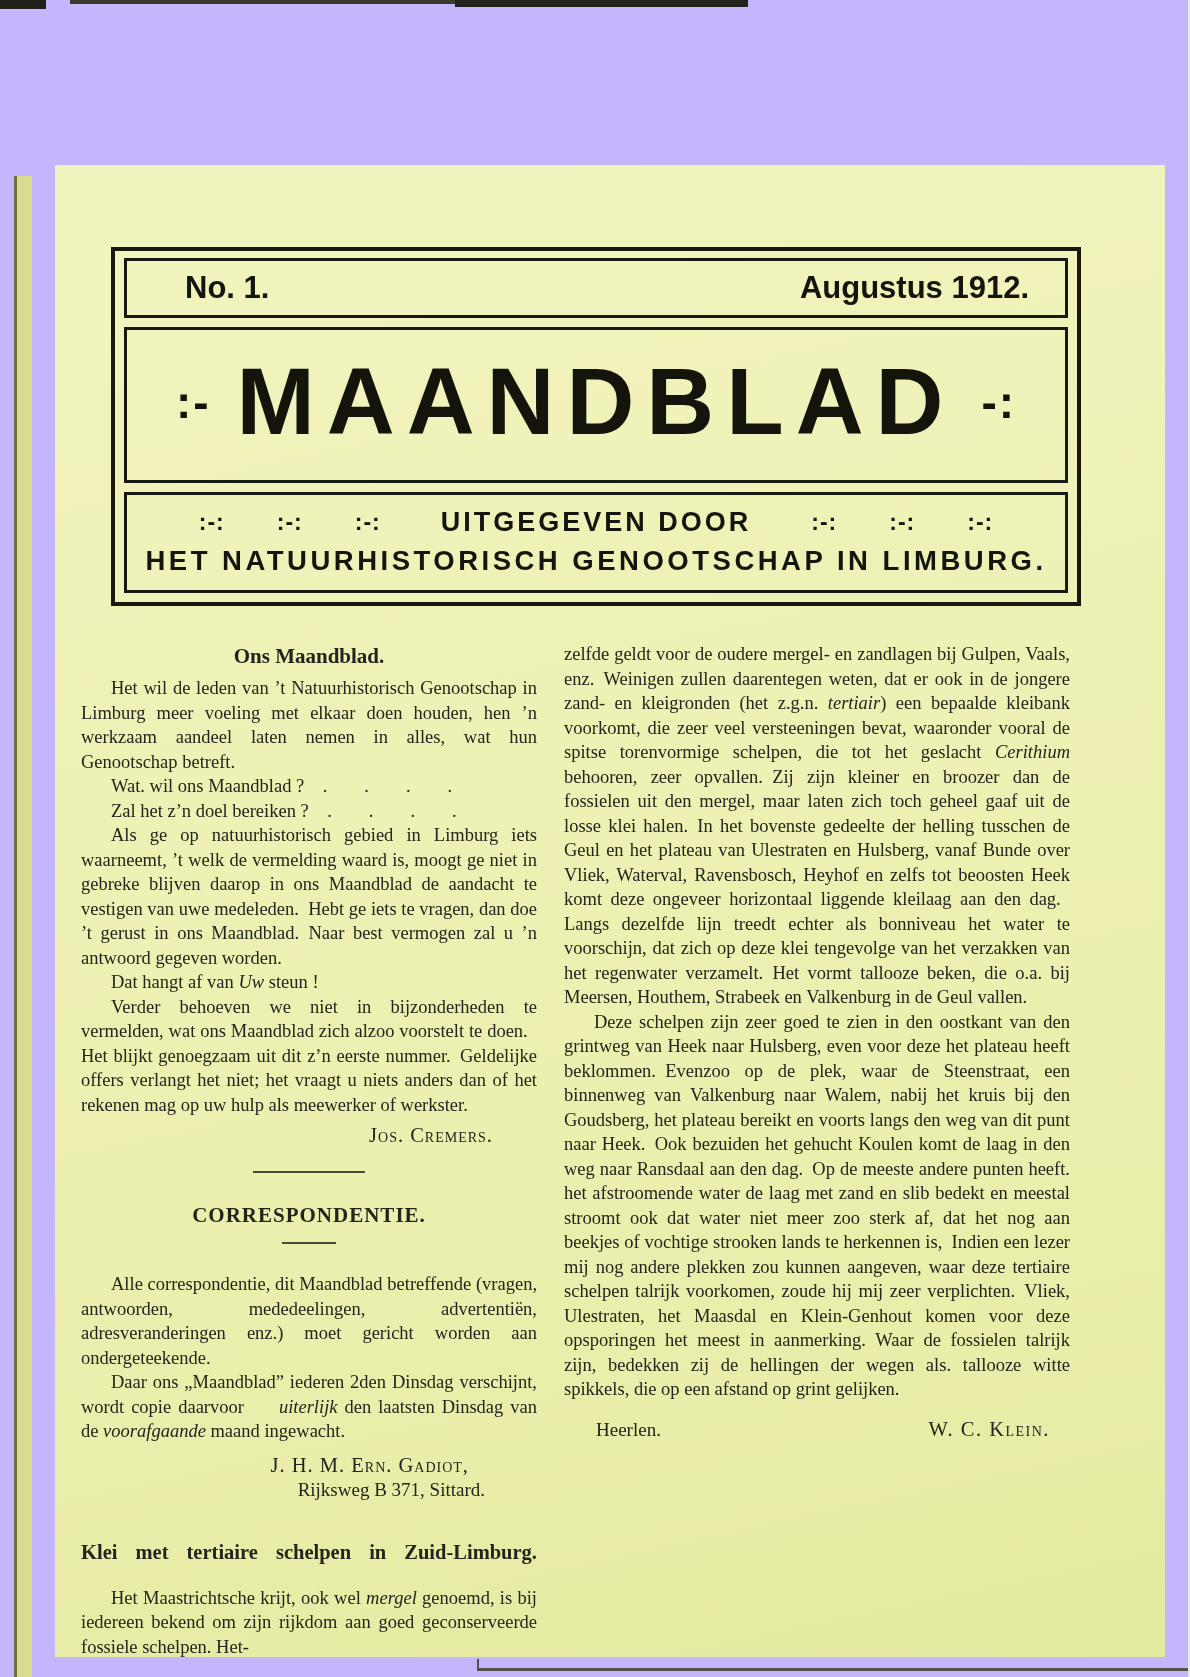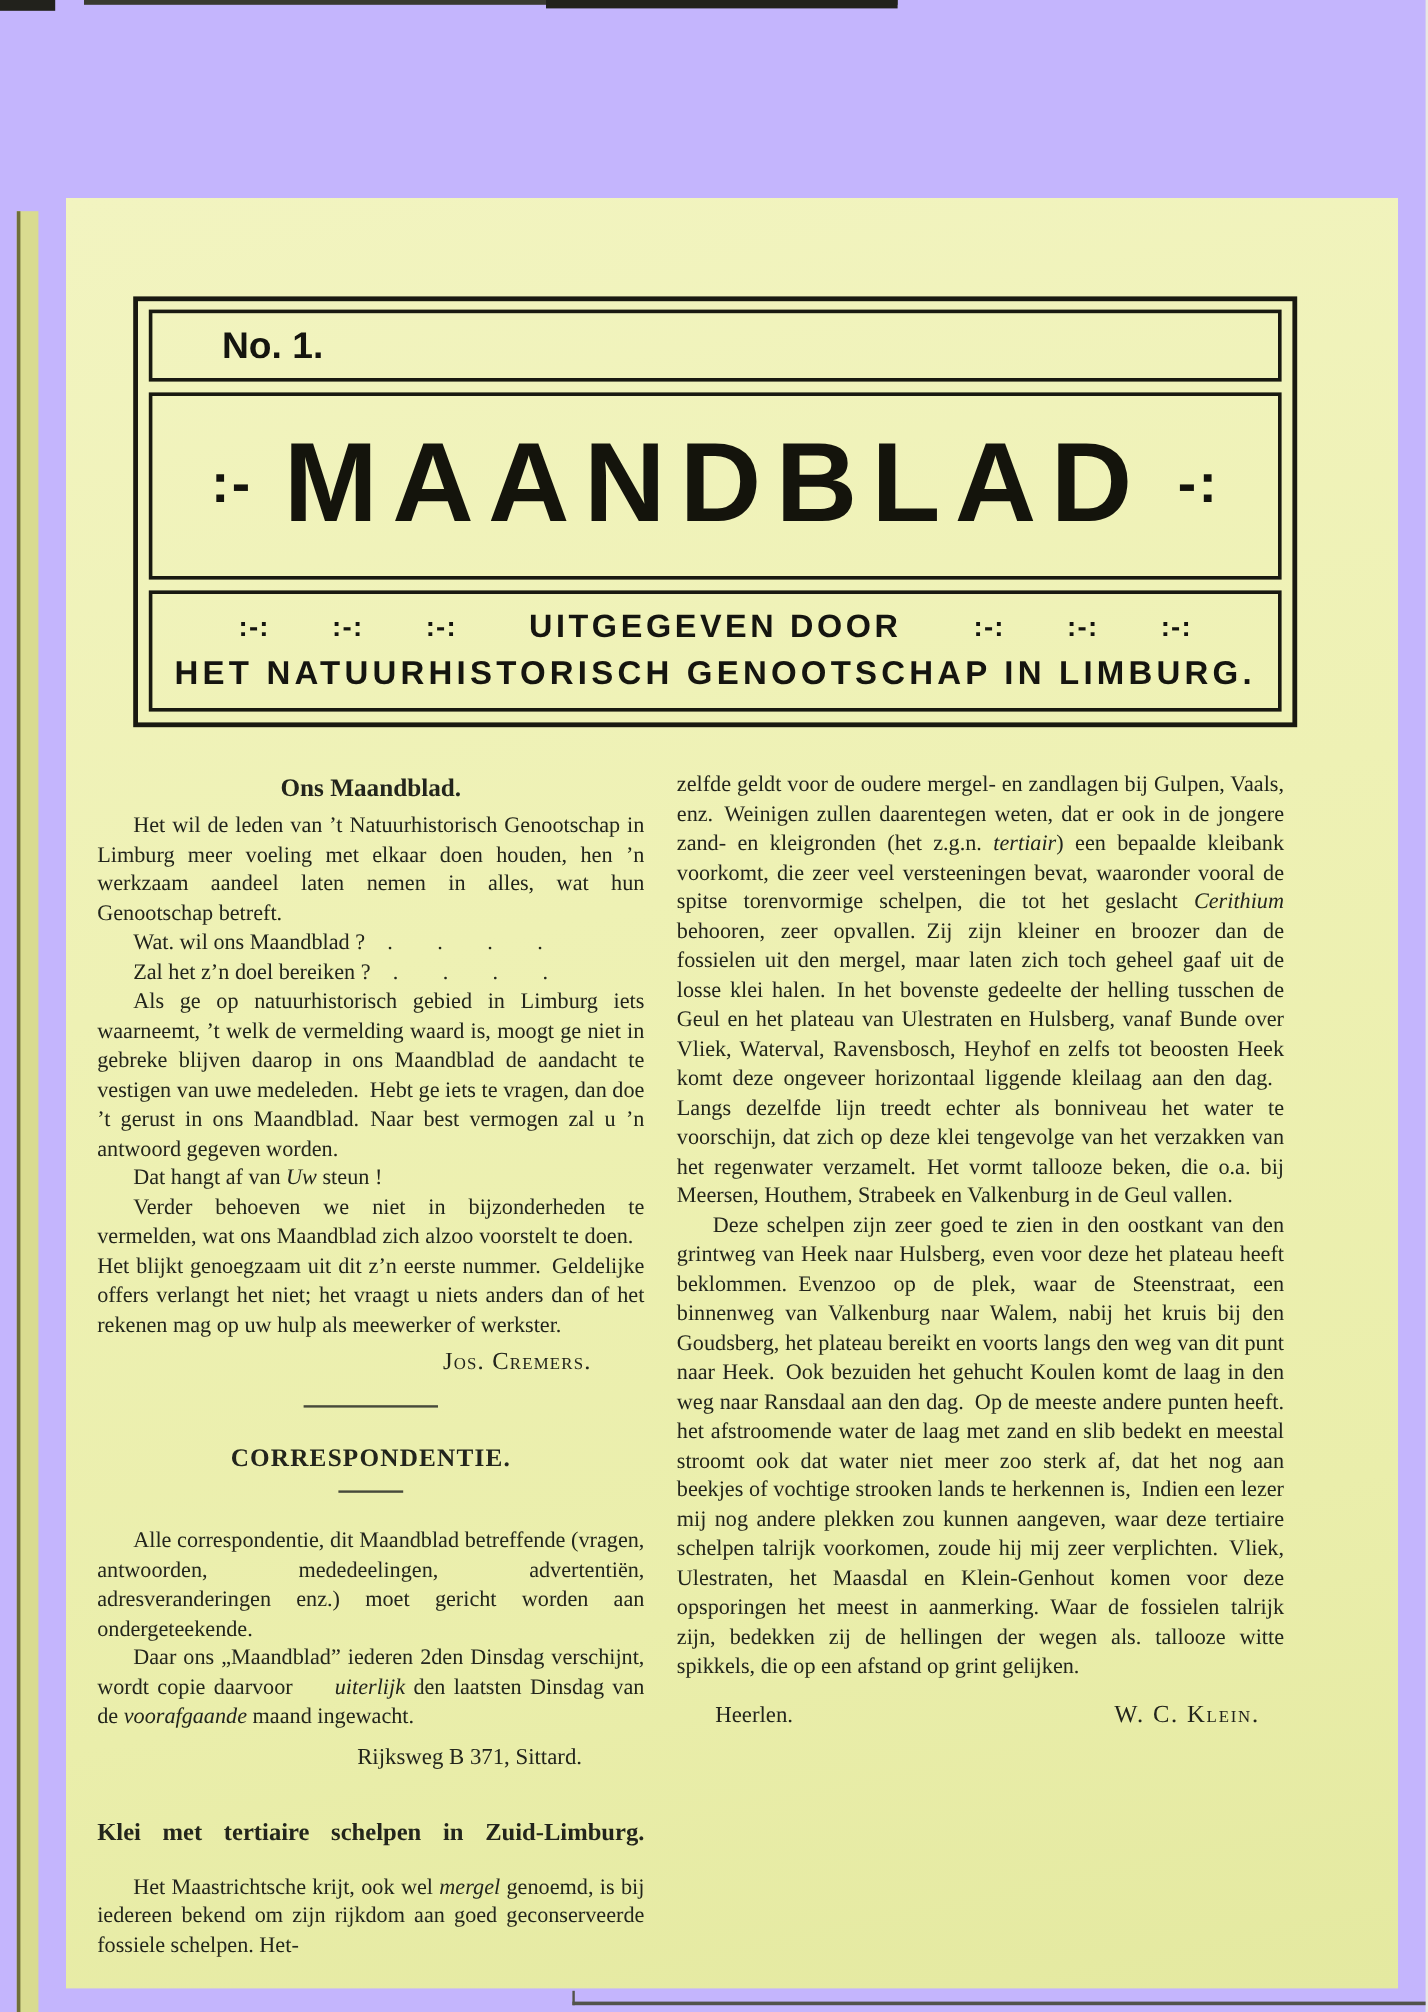--- a/index.html
+++ b/index.html
@@ -90,20 +90,21 @@
   <div class="top-mark-c"></div>
   <div class="side-strip"></div>
   <div class="bottom-line"></div>
   <div class="bottom-tick"></div>
 
   <main class="paper">
 
     <header class="frame">
       <div class="hbox issue">
         <span>No. 1.</span>
+        <span>Augustus 1912.</span>
       </div>
       <div class="hbox titlebox">
         <span class="tmark l">:-</span><span class="ttl">MAANDBLAD</span><span class="tmark r">-:</span>
       </div>
       <div class="hbox pubbox">
         <div class="publine1">
           <span class="dm">:-:</span>
           <span class="dm">:-:</span>
           <span class="dm">:-:</span>
           <span class="publbl">UITGEGEVEN DOOR</span>
@@ -127,20 +128,21 @@
         <p class="body ind">Verder behoeven we niet in bijzonderheden te vermelden, wat ons Maandblad zich alzoo voorstelt te doen. Het blijkt genoegzaam uit dit z’n eerste nummer. Geldelijke offers verlangt het niet; het vraagt u niets anders dan of het rekenen mag op uw hulp als meewerker of werkster.</p>
         <div class="sig-right">Jos. Cremers.</div>
 
         <hr class="rule1">
 
         <h2 class="h-corr">CORRESPONDENTIE.</h2>
         <hr class="rule2">
         <p class="body ind">Alle correspondentie, dit Maandblad betreffende (vragen, antwoorden, mededeelingen, advertentiën, adresveranderingen enz.) moet gericht worden aan ondergeteekende.</p>
         <p class="body ind"><span>Daar ons „Maandblad” iederen 2den Dinsdag verschijnt, wordt copie daarvoor </span><span style="font-style: italic; margin-left: 28px;">uiterlijk</span><span> den laatsten Dinsdag van de </span><span style="font-style: italic;">voorafgaande</span><span> maand ingewacht.</span></p>
         <div class="sig-block">
+          <div class="sig-name">J. H. M. Ern. Gadiot,</div>
           <div class="sig-addr">Rijksweg B 371, Sittard.</div>
         </div>
 
         <h2 class="h-klei">Klei met tertiaire schelpen in Zuid-Limburg.</h2>
         <p class="body ind"><span>Het Maastrichtsche krijt, ook wel </span><span style="font-style: italic;">mergel</span><span> genoemd, is bij iedereen bekend om zijn rijkdom aan goed geconserveerde fossiele schelpen. Het-</span></p>
       </section>
 
       <div class="gut"></div>
 
       <section class="col-r">

